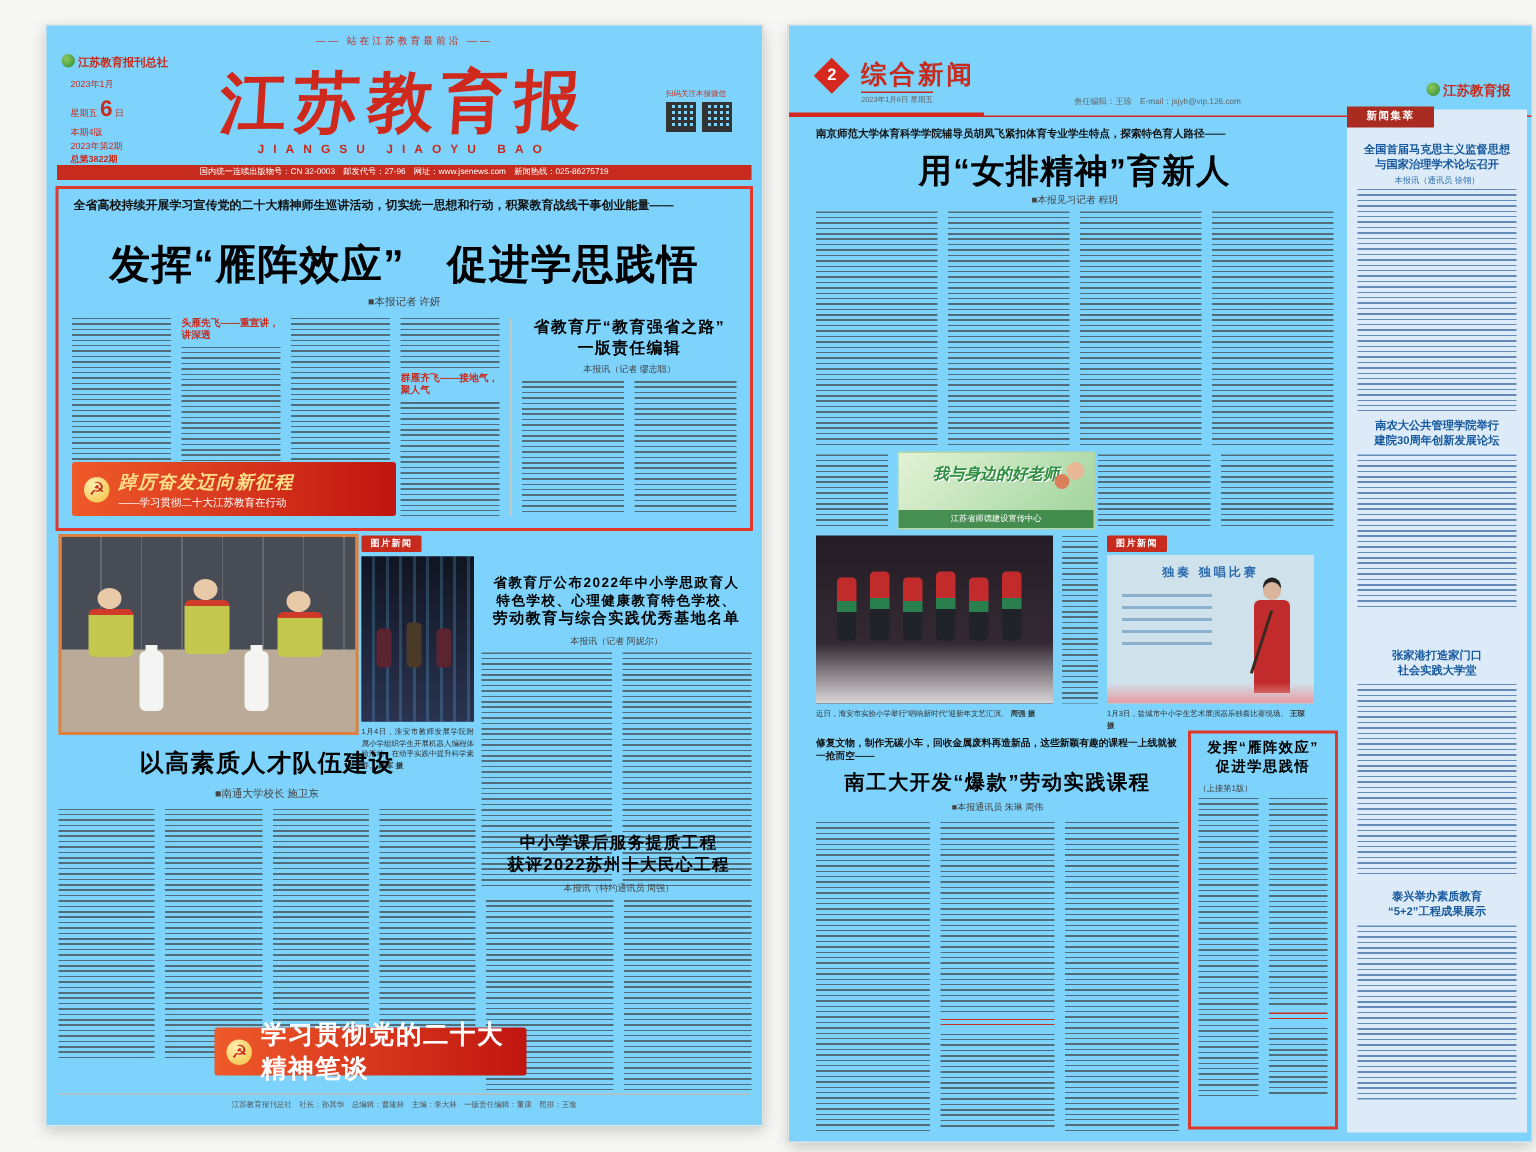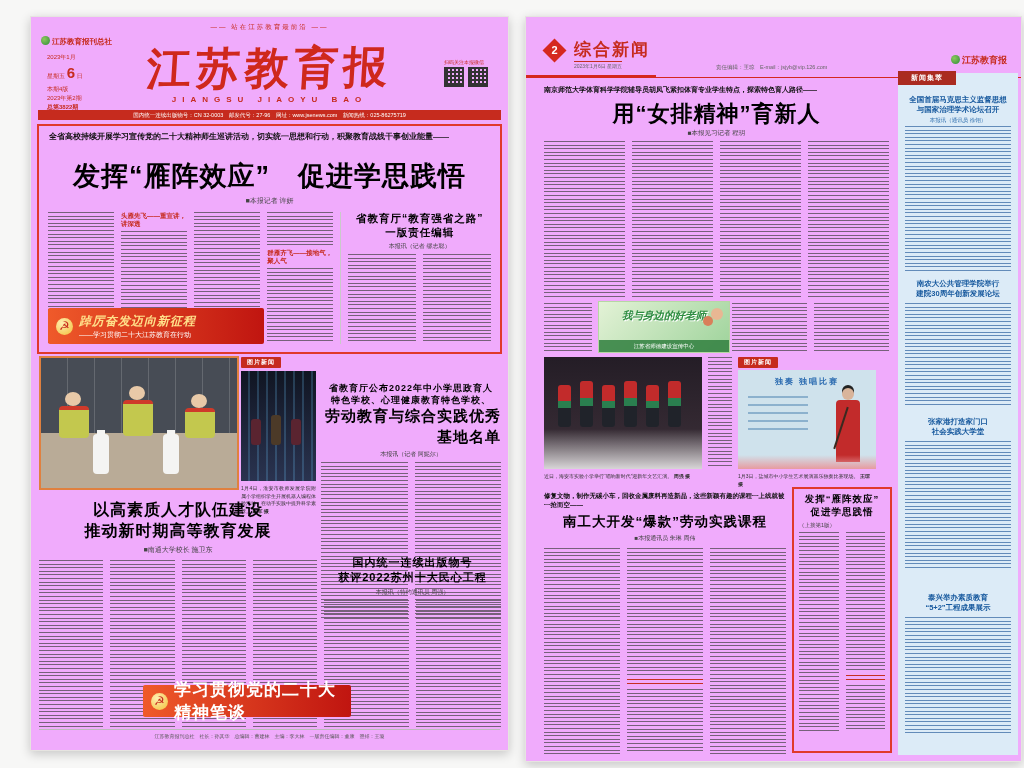--- a/index.html
+++ b/index.html
@@ -1,18 +1,18 @@
 <!DOCTYPE html>
 <html><head>
 <meta charset="utf-8">
 <style>
   html,body{margin:0;padding:0;background:#f7f7f6;}
   #stage{position:relative;width:1024px;height:768px;overflow:hidden;
     font-family:"Liberation Sans","DejaVu Sans",sans-serif;color:#1a1a1a;}
-  .page{position:absolute;background:#f0abfc;border:1px solid #e6e4e0;
+  .page{position:absolute;background:#7dd3fc;border:1px solid #e6e4e0;
     box-shadow:0 3px 10px rgba(0,0,0,.20);}
   .abs{position:absolute;}
   .ctr{text-align:center;}
   .b{font-weight:bold;}
   .red{color:#c62b1e;}
   .tx{background-image:repeating-linear-gradient(#3d3d3d 0,#3d3d3d 1px,transparent 1px,transparent 3.6px);opacity:.68;}
   .txb{background-image:repeating-linear-gradient(#3a6ba5 0,#3a6ba5 1px,transparent 1px,transparent 3.6px);opacity:.75;}
   .txr{background-image:repeating-linear-gradient(#c62f22 0,#c62f22 1px,transparent 1px,transparent 3.6px);}
   .cols{display:flex;gap:7px;}
   .c{flex:1;}
@@ -137,42 +137,41 @@
       <div class="abs" style="left:50px;top:48px;width:10px;height:26px;background:#5a2430;border-radius:3px;"></div>
     </div>
     <div class="abs" style="left:210px;top:468px;width:75px;font-size:5px;line-height:1.5;color:#333;text-align:justify;">
       <span>1月4日，淮安市教师发展学院附属小学组织学生开展机器人编程体验活动，在动手实践中提升科学素养。</span>
       <span class="b">戴军 摄</span>
     </div>
 
     <div class="abs" style="left:290px;top:341px;width:180px;margin-top:24px;">
       <div class="ctr headline" style="font-size:9px;line-height:1.35;">省教育厅公布2022年中小学思政育人</div>
       <div class="ctr headline" style="font-size:9px;line-height:1.35;">特色学校、心理健康教育特色学校、</div>
-      <div class="ctr headline" style="font-size:15px;line-height:1.35;text-align:right;">劳动教育与综合实践优秀基地名单</div>
+      <div class="ctr headline" style="font-size:10px;line-height:1.35;">劳动教育与综合实践优秀基地名单</div>
       <div class="ctr byline" style="font-size:6px;margin:3px 0;">本报讯（记者 阿妮尔）</div>
       <div class="cols" style="height:158px;">
         <div class="c tx"></div>
         <div class="c tx"></div>
       </div>
     </div>
 
     <div class="abs" style="left:8px;top:483px;width:278px;">
       <div class="ctr headline" style="font-size:16px;line-height:1.3;">以高素质人才队伍建设</div>
-      <div class="ctr headline" style="font-size:16px;line-height:1.3;">推动新时期高等教育发展</div>
       <div class="ctr byline" style="font-size:7px;margin:3px 0 5px;">■南通大学校长 施卫东</div>
       <div class="cols" style="height:168px;">
         <div class="c tx"></div>
         <div class="c tx"></div>
         <div class="c tx"></div>
         <div class="c tx"></div>
       </div>
     </div>
 
     <div class="abs" style="left:293px;top:538px;width:177px;">
-      <div class="ctr headline" style="font-size:11px;line-height:1.35;">国内统一连续出版物号</div>
+      <div class="ctr headline" style="font-size:11px;line-height:1.35;">中小学课后服务提质工程</div>
       <div class="ctr headline" style="font-size:11px;line-height:1.35;">获评2022苏州十大民心工程</div>
       <div class="ctr byline" style="font-size:6px;margin:3px 0;">本报讯（特约通讯员 周强）</div>
       <div class="cols" style="height:128px;">
         <div class="c tx"></div>
         <div class="c tx"></div>
       </div>
     </div>
 
     <div class="abs banner" style="left:112px;top:668px;width:208px;height:32px;">
       <span class="emblem">☭</span>
@@ -289,21 +288,21 @@
         <div class="ctr" style="font-size:5.5px;color:#2f6fae;margin:2px 0;">本报讯（通讯员 徐翎）</div>
         <div class="txb" style="height:148px;"></div>
       </div>
 
       <div class="abs" style="left:7px;right:7px;top:206px;">
         <div class="bluehead">南农大公共管理学院举行</div>
         <div class="bluehead">建院30周年创新发展论坛</div>
         <div class="txb" style="height:102px;margin-top:4px;"></div>
       </div>
 
-      <div class="abs" style="left:7px;right:7px;top:344px;">
+      <div class="abs" style="left:7px;right:7px;top:359px;">
         <div class="bluehead">张家港打造家门口</div>
         <div class="bluehead">社会实践大学堂</div>
         <div class="txb" style="height:128px;margin-top:4px;"></div>
       </div>
 
       <div class="abs" style="left:7px;right:7px;top:520px;">
         <div class="bluehead">泰兴举办素质教育</div>
         <div class="bluehead">“5+2”工程成果展示</div>
         <div class="txb" style="height:116px;margin-top:4px;"></div>
       </div>

